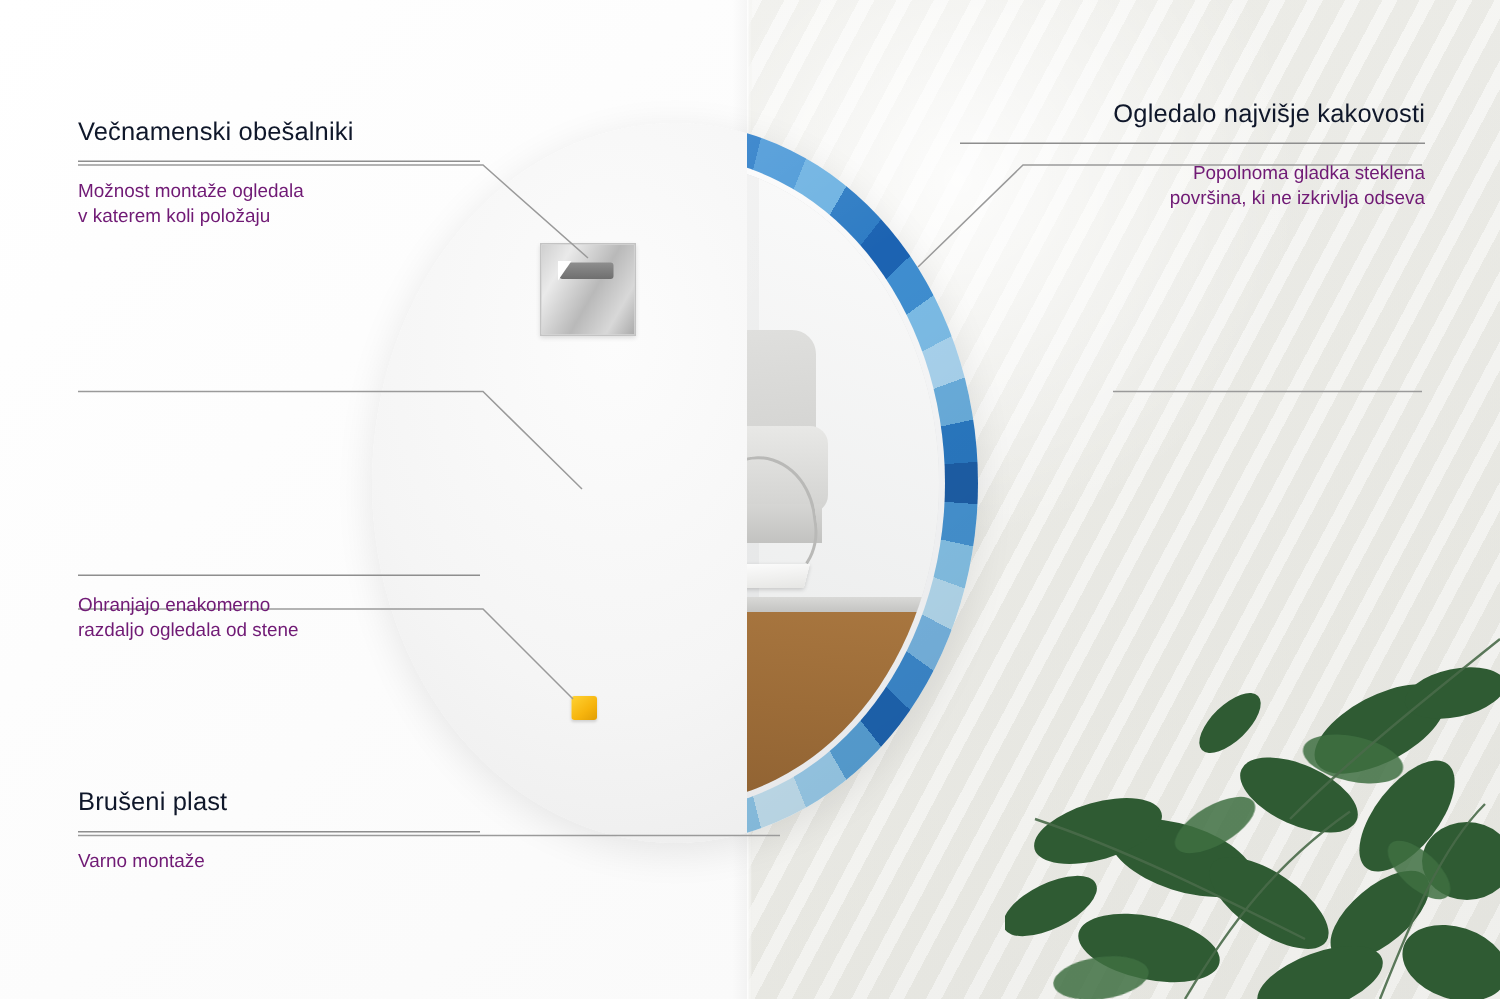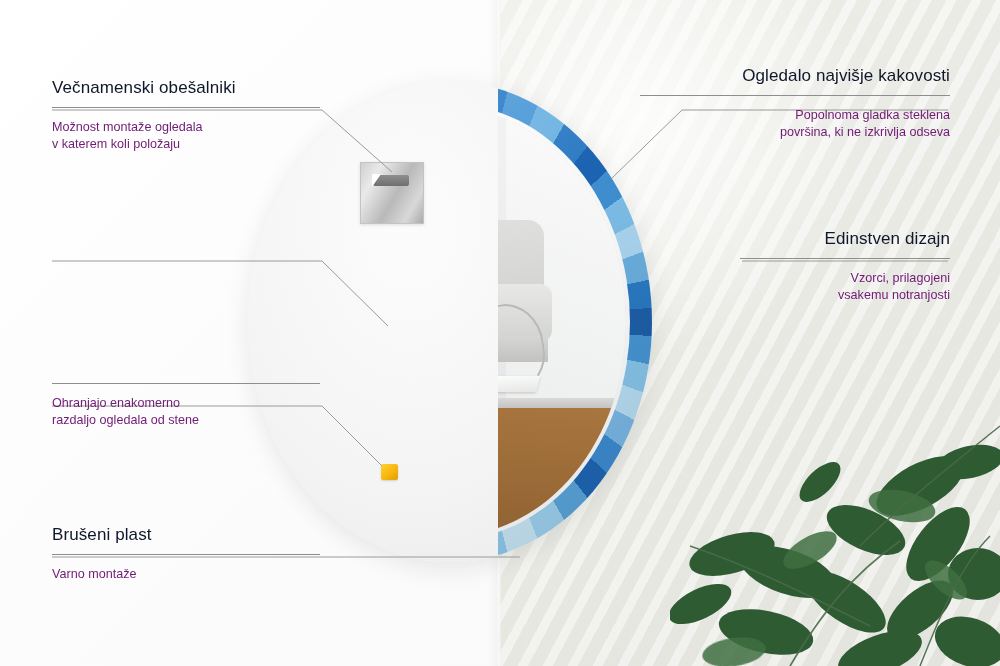--- a/index.html
+++ b/index.html
@@ -350,20 +350,14 @@
     <p>Varno montaže</p>
   </div>
 
   <div class="callout right c5">
     <h3>Ogledalo najvišje kakovosti</h3>
     <div class="rule"></div>
     <p>Popolnoma gladka steklena
 površina, ki ne izkrivlja odseva</p>
   </div>
 
-  <div class="callout right c6">
-    <h3>Edinstven dizajn</h3>
-    <div class="rule"></div>
-    <p>Vzorci, prilagojeni
-vsakemu notranjosti</p>
-  </div>
 
 </div>
 
 </body></html>

